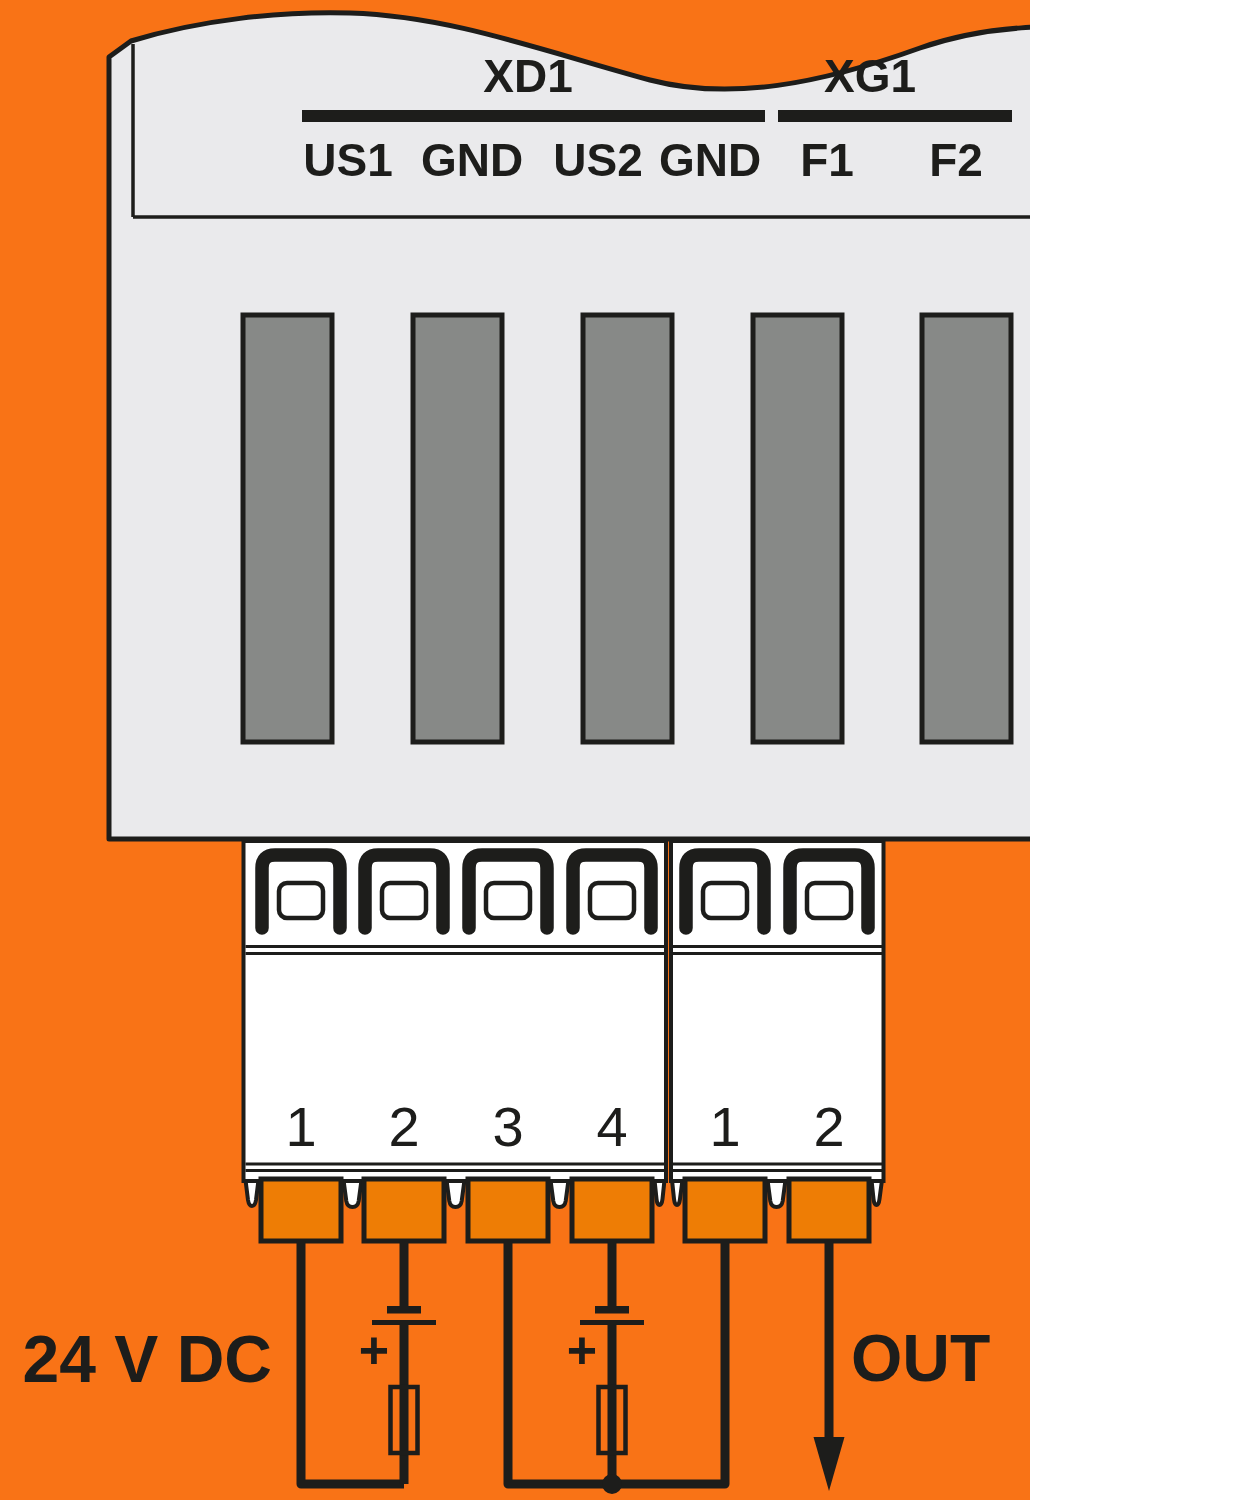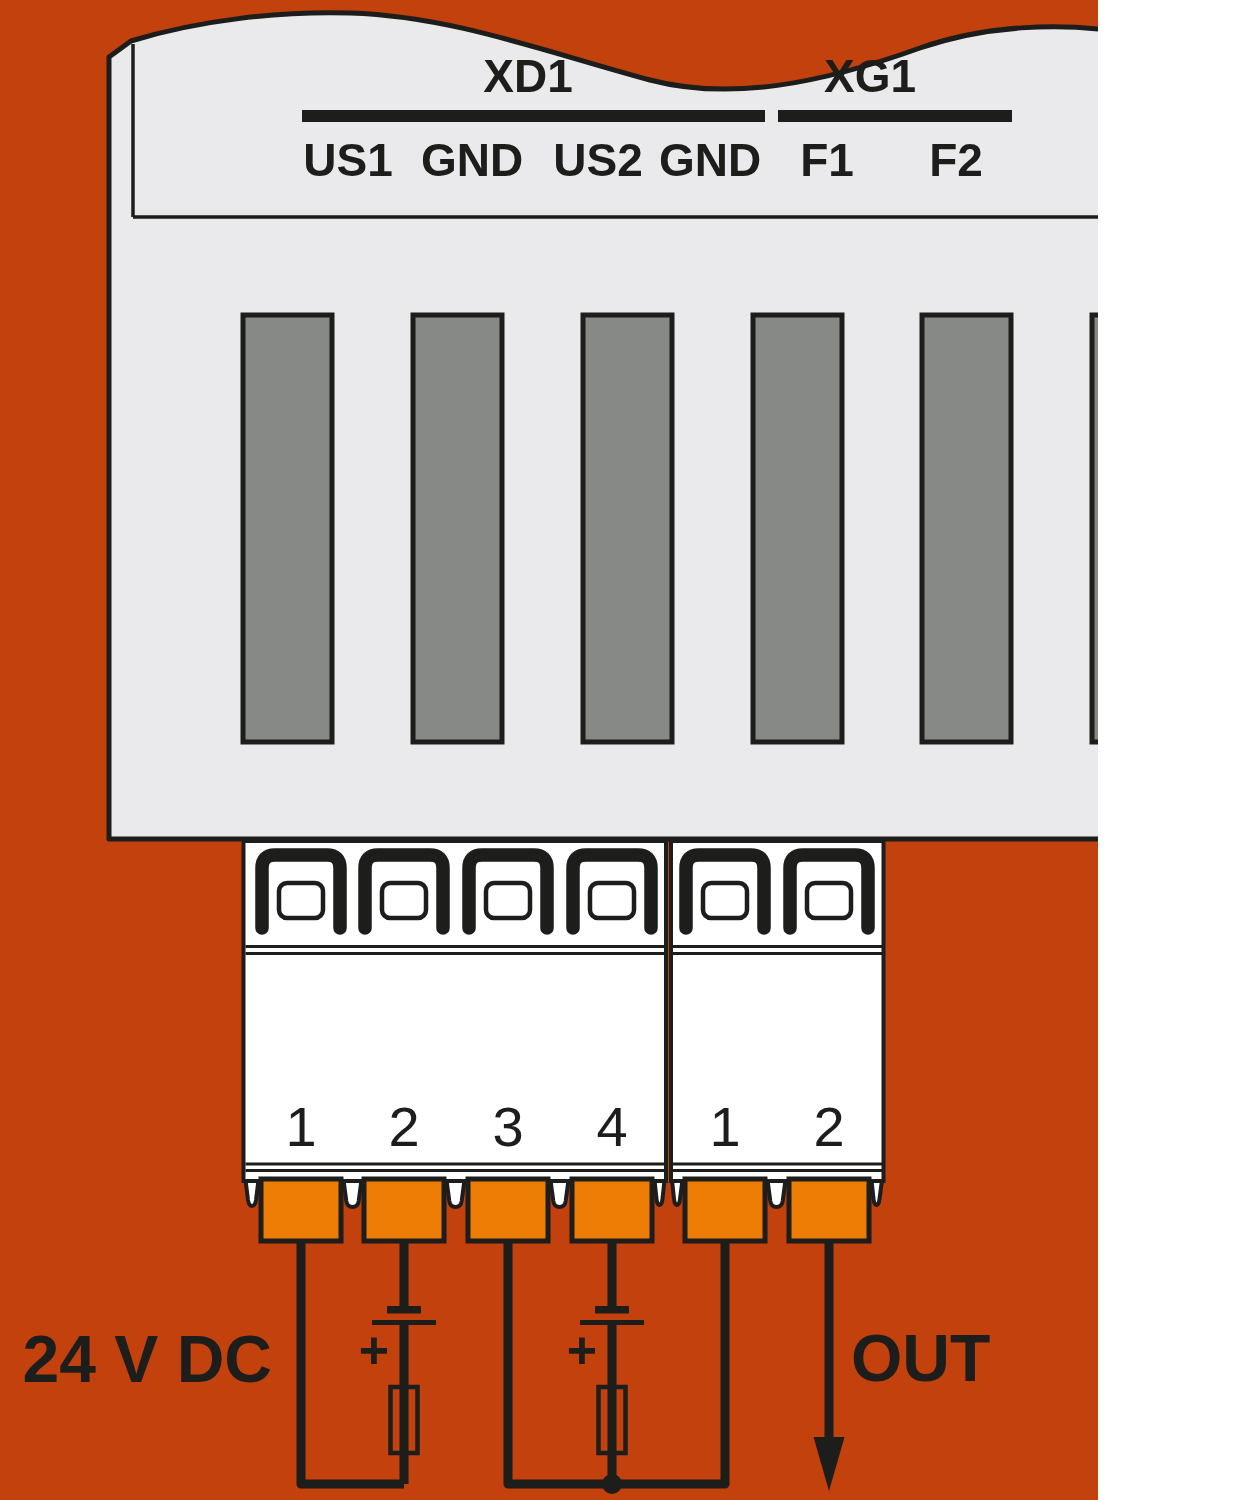--- a/index.html
+++ b/index.html
@@ -1,16 +1,16 @@
 <!DOCTYPE html>
 <html><head>
 <meta charset="utf-8">
 <style>
   html,body{margin:0;padding:0;background:#ffffff;}
-  .stage{position:relative;width:1098px;height:1500px;background:#c2410c;overflow:hidden;}
+  .stage{position:relative;width:988px;height:1500px;background:#f97316;overflow:hidden;padding-left:42px;}
   svg{position:absolute;left:0;top:0;}
   text{font-family:"Liberation Sans","DejaVu Sans",sans-serif;fill:#1d1d1b;}
   .grp-label{font-size:46px;font-weight:bold;}
   .pin-label{font-size:46px;font-weight:bold;}
   .num-label{font-size:56px;font-weight:normal;}
   .big-label{font-size:66px;font-weight:bold;}
   .plus-label{font-size:52px;font-weight:bold;}
 </style>
 </head>
 <body>

